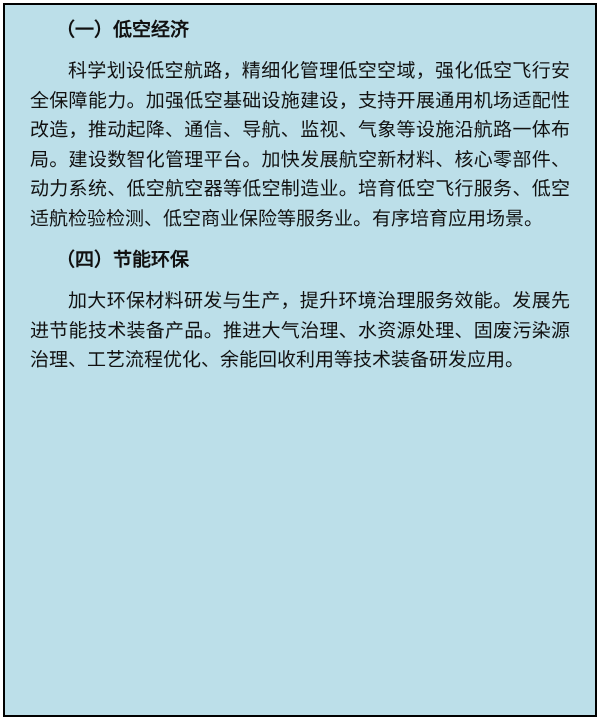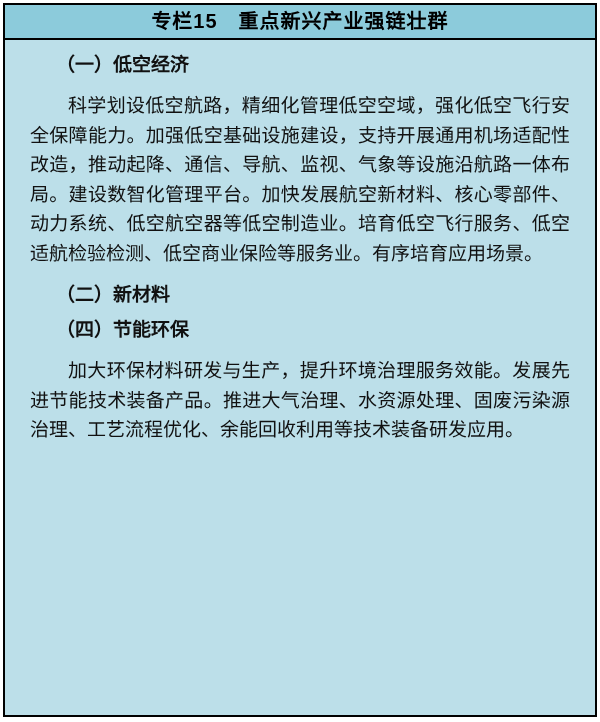--- a/index.html
+++ b/index.html
@@ -62,28 +62,26 @@
     word-break: break-all;
     font-family: "Liberation Serif", serif;
   }
 </style>
 </head>
 <body>
 
 <div class="page">
   <div class="panel">
 
-    <div class="panel-title">专栏15　重点新兴产业强链壮群</div>
 
     <div class="panel-body">
 
       <p class="section-heading">（一）低空经济</p>
       <p class="section-paragraph">科学划设低空航路，精细化管理低空空域，强化低空飞行安全保障能力。加强低空基础设施建设，支持开展通用机场适配性改造，推动起降、通信、导航、监视、气象等设施沿航路一体布局。建设数智化管理平台。加快发展航空新材料、核心零部件、动力系统、低空航空器等低空制造业。培育低空飞行服务、低空适航检验检测、低空商业保险等服务业。有序培育应用场景。</p>
 
-      <p class="section-heading">（二）新材料</p>
 
 
       <p class="section-heading">（四）节能环保</p>
       <p class="section-paragraph">加大环保材料研发与生产，提升环境治理服务效能。发展先进节能技术装备产品。推进大气治理、水资源处理、固废污染源治理、工艺流程优化、余能回收利用等技术装备研发应用。</p>
 
     </div>
   </div>
 </div>
 
 </body></html>

